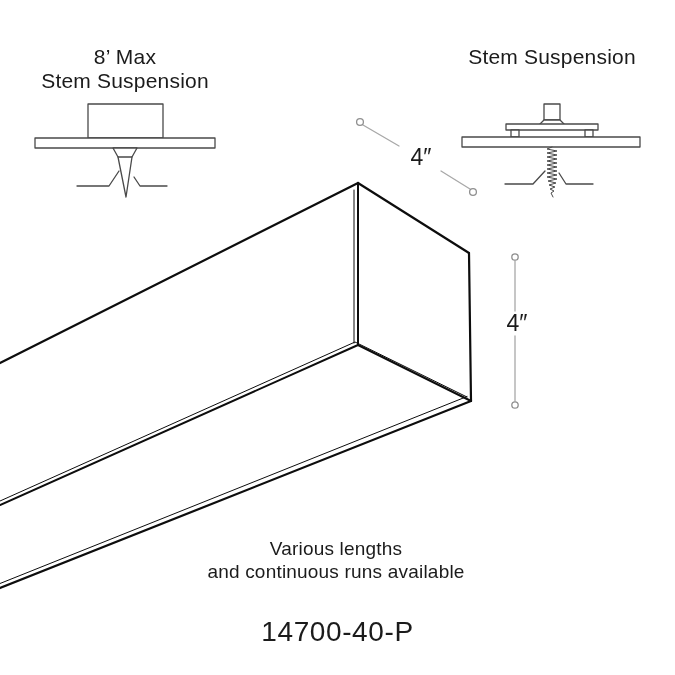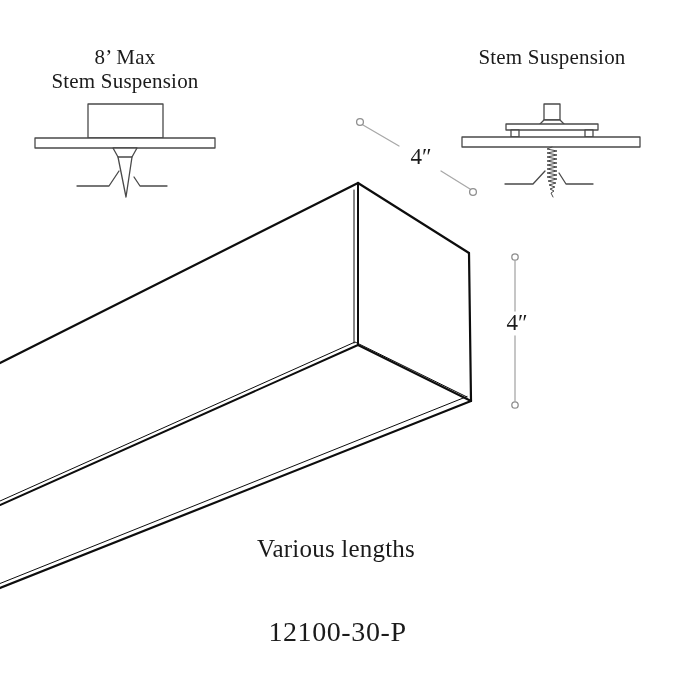--- a/index.html
+++ b/index.html
@@ -1,24 +1,24 @@
 <!DOCTYPE html>
 <html><head>
 <meta charset="utf-8">
 <style>
   html,body{margin:0;padding:0;background:#ffffff;}
   .canvas{
     position:relative;width:675px;height:675px;background:#ffffff;overflow:hidden;
-    font-family:Liberation Serif, serif;color:#1b1b1b;
+    font-family:Liberation Sans, sans-serif;color:#1b1b1b;
   }
   .lineart{position:absolute;left:0;top:0;width:675px;height:675px;}
   .txt{position:absolute;text-align:center;color:#1b1b1b;}
   .mount-title{width:210px;font-size:21px;line-height:24px;font-weight:500;letter-spacing:.2px;}
   .dim-label{width:60px;font-size:23px;font-weight:500;}
-  .note{left:0;width:672px;font-size:25px;line-height:23px;font-weight:500;letter-spacing:.2px;}
+  .note{left:0;width:672px;font-size:19px;line-height:23px;font-weight:500;letter-spacing:.2px;}
   .model{left:0;width:675px;font-size:28px;font-weight:500;letter-spacing:.6px;}
 </style>
 </head>
 <body>
 
 <div class="canvas">
 
   <svg class="lineart" viewBox="0 0 675 675" fill="none" stroke-linecap="round" stroke-linejoin="round">
 
     <g stroke="#4a4a4a" stroke-width="1.3">
@@ -82,17 +82,18 @@
   <div class="txt mount-title" style="left:447px;top:45px;">
     <div>Stem Suspension</div>
   </div>
 
   <div class="txt dim-label" style="left:391px;top:144px;">4″</div>
 
   <div class="txt dim-label" style="left:487px;top:310px;">4″</div>
 
   <div class="txt note" style="top:537px;">
     <div>Various lengths</div>
+    <div>and continuous runs available</div>
   </div>
 
-  <div class="txt model" style="top:616px;">12100-30-P</div>
+  <div class="txt model" style="top:616px;">14700-40-P</div>
 
 </div>
 
 </body></html>

